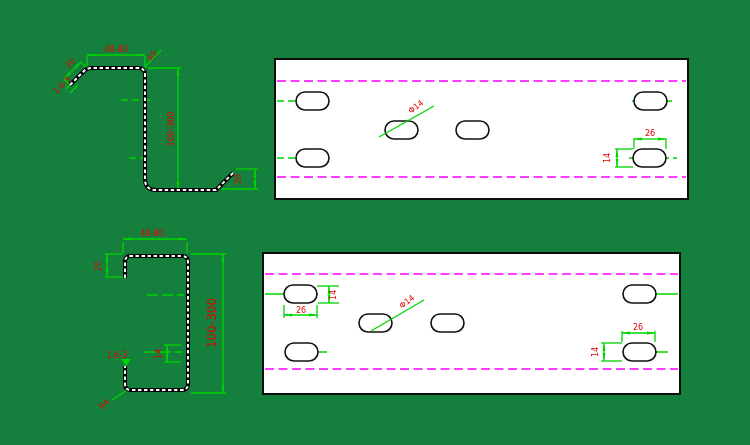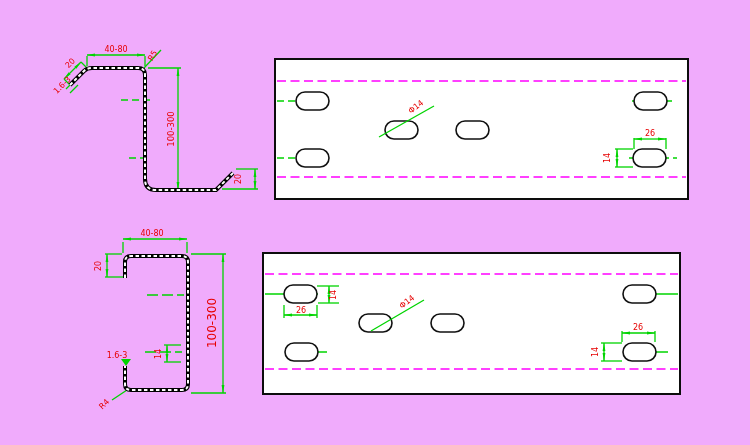--- a/index.html
+++ b/index.html
@@ -1,17 +1,17 @@
 <!DOCTYPE html>
 <html><head>
 <meta charset="utf-8">
 <style>
   html,body { margin:0; padding:0; background:#ffffff; }
   .canvas {
-    position:relative; width:750px; height:445px; background:#f0abfc;
+    position:relative; width:750px; height:445px; background:#15803d;
     font-family:"DejaVu Sans", sans-serif; overflow:hidden;
   }
   svg { position:absolute; left:0; top:0; }
   .outline   { stroke:#000000; stroke-width:4; fill:none; stroke-linejoin:round; stroke-linecap:butt; }
   .hatch     { stroke:#ffffff; stroke-width:2; fill:none; stroke-linejoin:round; stroke-dasharray:3.5 2.5; }
   .plate     { fill:#ffffff; stroke:#0d0d0d; stroke-width:2; }
   .slot      { fill:#ffffff; stroke:#111111; stroke-width:1.6; }
   .gline     { stroke:#00d400; stroke-width:1.3; fill:none; }
   .gdash     { stroke:#00d400; stroke-width:1.5; fill:none; stroke-dasharray:7 4; }
   .gcdash    { stroke:#00d400; stroke-width:1.5; fill:none; stroke-dasharray:11 4; }

